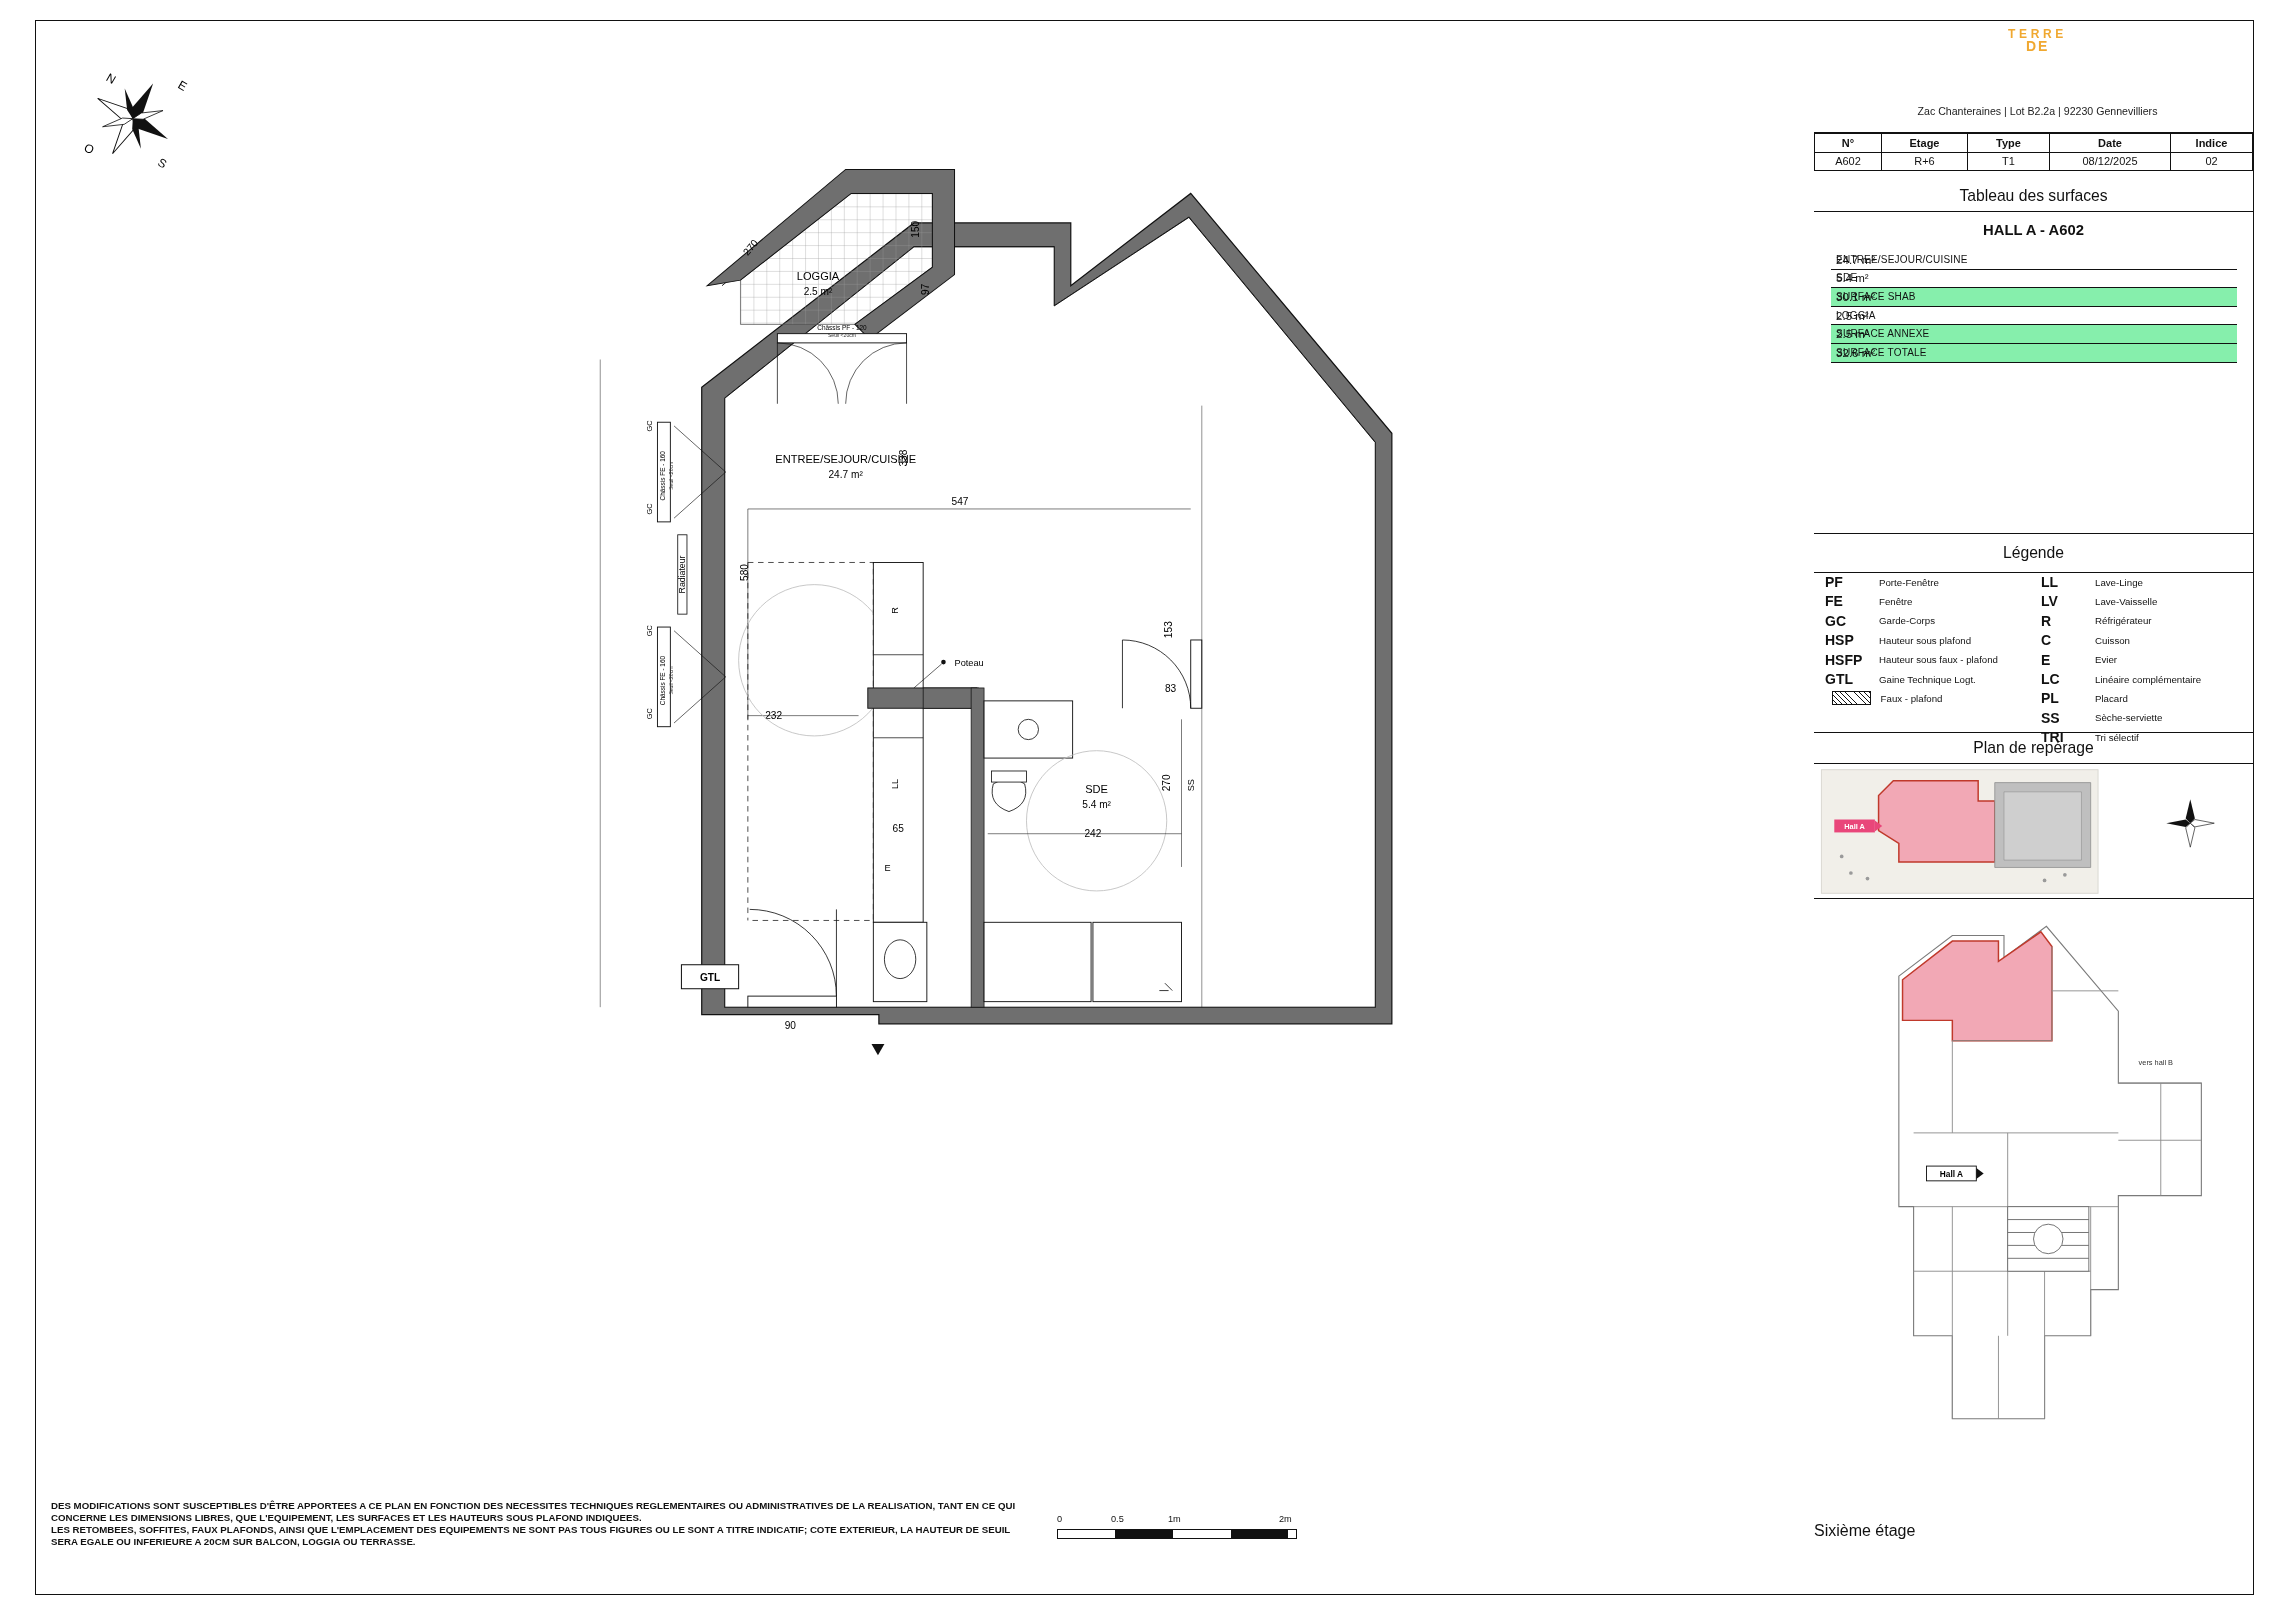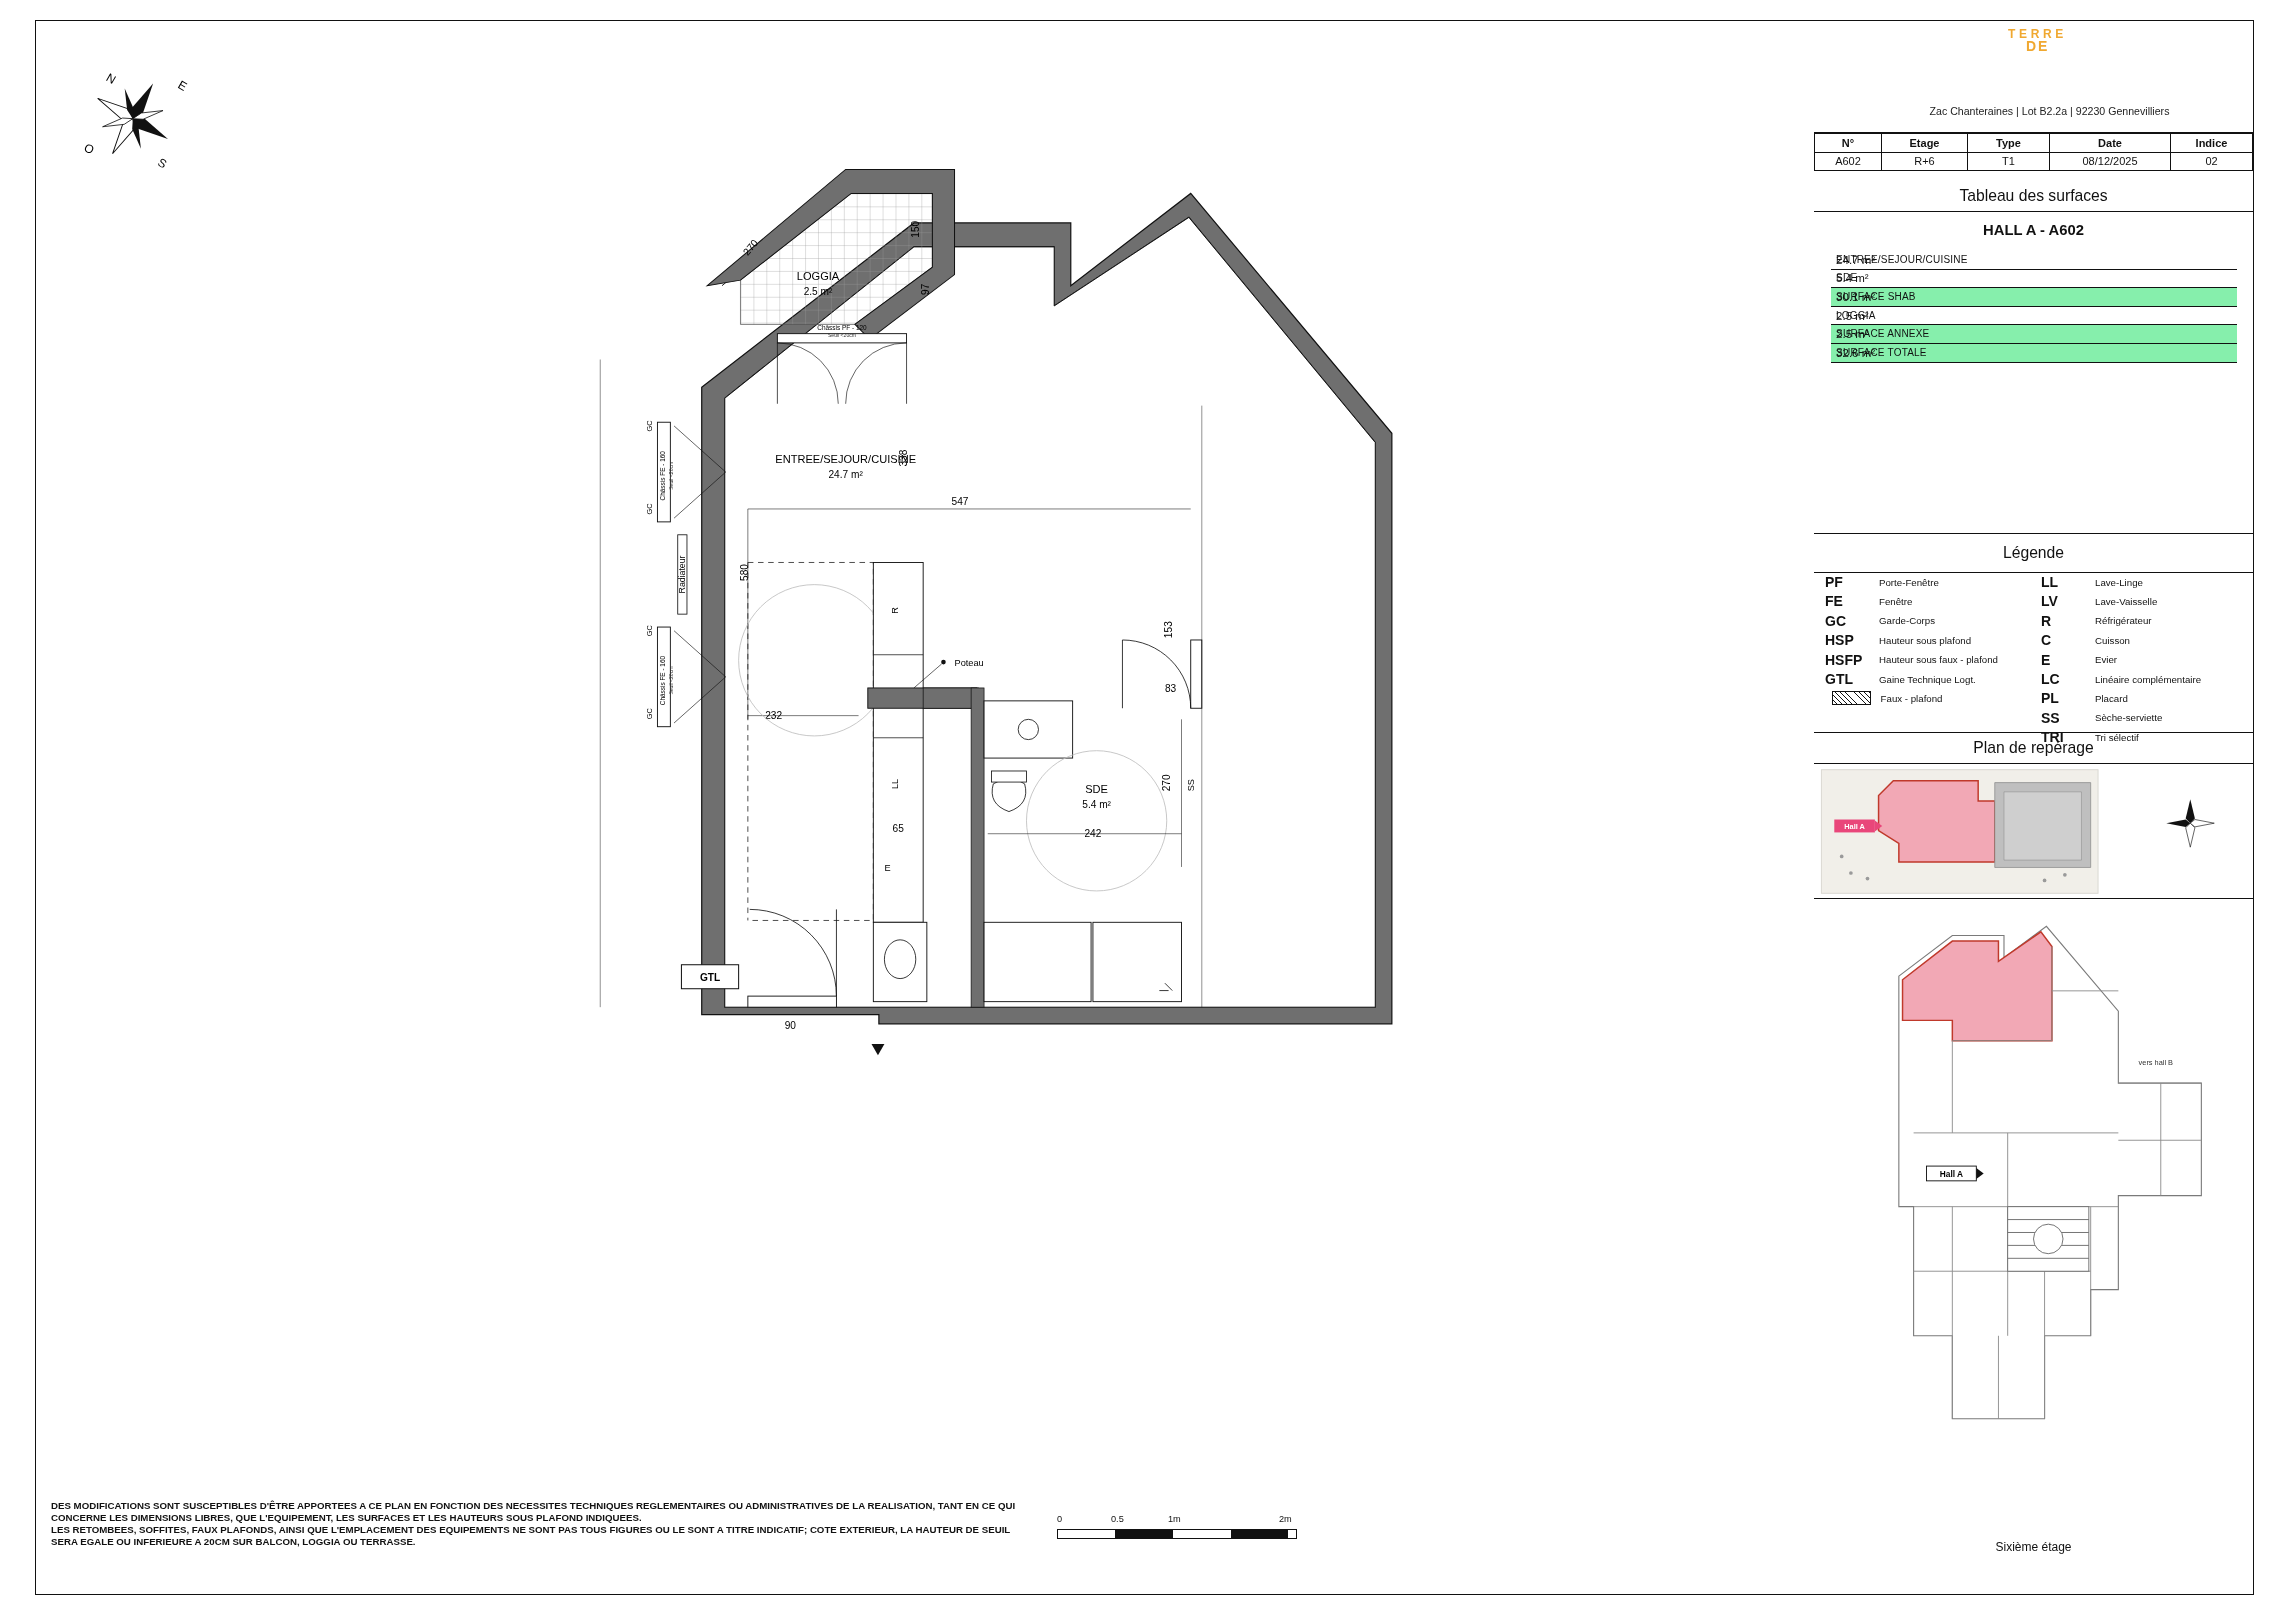--- a/index.html
+++ b/index.html
@@ -8,21 +8,21 @@
   .frame{position:absolute;left:35px;top:20px;width:2219px;height:1575px;border:1.8px solid #111;box-sizing:border-box;}
 
   
   .rpanel{position:absolute;left:1814px;top:20px;width:439px;height:1575px;box-sizing:border-box;}
   .brand{position:absolute;left:0;top:0;width:439px;height:113px;border-bottom:0.9px solid #111;box-sizing:border-box;}
   .brand-logo{position:absolute;left:4px;top:7.4px;width:439px;text-align:center;}
   .terre{font-family:"Liberation Sans",sans-serif;font-weight:bold;font-size:12px;letter-spacing:3.7px;color:#f0a830;line-height:14px;}
   .de{font-size:14px;letter-spacing:1.8px;color:#f0a830;font-weight:bold;line-height:10px;}
   .sens{font-family:"Liberation Serif",serif;font-style:italic;font-size:37px;color:#2c2c2c;line-height:39px;font-weight:bold;}
   .sens .dot{color:#f0a830;}
-  .brand-sub{position:absolute;left:16px;top:85px;width:439px;text-align:center;font-size:10.6px;color:#222;}
+  .brand-sub{position:absolute;left:4px;top:85px;width:439px;text-align:center;font-size:10.6px;color:#222;}
 
   table.hdr{position:absolute;left:0;top:113px;width:439px;border-collapse:collapse;}
   table.hdr th,table.hdr td{border:0.9px solid #111;font-size:11px;text-align:center;padding:2.8px 0;}
   table.hdr th{font-weight:bold;}
   .tbl-title{position:absolute;left:0;top:161px;width:439px;height:31px;border-bottom:0.9px solid #111;border-top:0;
              display:flex;align-items:center;justify-content:center;font-size:15.7px;font-weight:normal;box-sizing:border-box;}
   .hall-title{position:absolute;left:0;top:192px;width:439px;height:37px;display:flex;align-items:center;justify-content:center;
               font-size:14.8px;font-weight:bold;border-bottom:0.9px solid #fff;box-sizing:border-box;}
   .surf{position:absolute;left:16.6px;top:231px;width:406px;}
   .surf .row{display:flex;justify-content:space-between;font-size:11.5px;padding:2.8px 5.5px;border-bottom:0.9px solid #111;box-sizing:border-box;}
@@ -40,21 +40,21 @@
   .lg-ab{width:54px;text-align:left;font-weight:bold;font-size:14px;}
   .lg-tx{font-size:9.7px;}
   .hatch-box{width:37px;height:12px;border:0.9px solid #111;margin-left:7.4px;margin-right:9.2px;
              background:repeating-linear-gradient(45deg,#fff 0 2.8px,#111 2.8px 3.4px);}
 
   .rep-hd{position:absolute;left:0;top:713px;width:439px;height:31px;border-bottom:0.9px solid #111;
           display:flex;align-items:center;justify-content:center;font-size:15.7px;box-sizing:border-box;}
   .rep-body{position:absolute;left:0;top:744px;width:439px;height:831px;box-sizing:border-box;}
   .rep-top{position:absolute;left:0;top:0;width:439px;height:135px;border-bottom:0.9px solid #111;box-sizing:border-box;background:#fff;}
   .mini-plan{position:absolute;left:0;top:138px;width:439px;height:637px;}
-  .etage{position:absolute;left:0;top:776px;width:439px;text-align:center;font-size:12px;}
+  .etage{position:absolute;left:0;top:758px;width:439px;font-size:16px;}
 
   
   .compass{position:absolute;left:72px;top:65px;width:129px;height:111px;}
   .sopic{position:absolute;left:111px;top:1343px;width:314px;text-align:center;}
   .sopic .name{font-family:"Liberation Serif",serif;font-weight:bold;font-size:54px;color:#1b2050;letter-spacing:-0.9px;line-height:54px;}
   .sopic .name .dot{color:#e4007f;}
   .sopic .paris{font-size:20px;letter-spacing:6.5px;color:#1b2050;margin-top:1.8px;}
   .sopic .scv{font-size:10px;letter-spacing:0.9px;color:#1b2050;margin-top:3.7px;}
   .notes{position:absolute;left:51px;top:1500px;width:978px;font-size:9.7px;font-weight:bold;line-height:12px;color:#111;}
   .scalebar{position:absolute;left:1057px;top:1514px;width:240px;}

